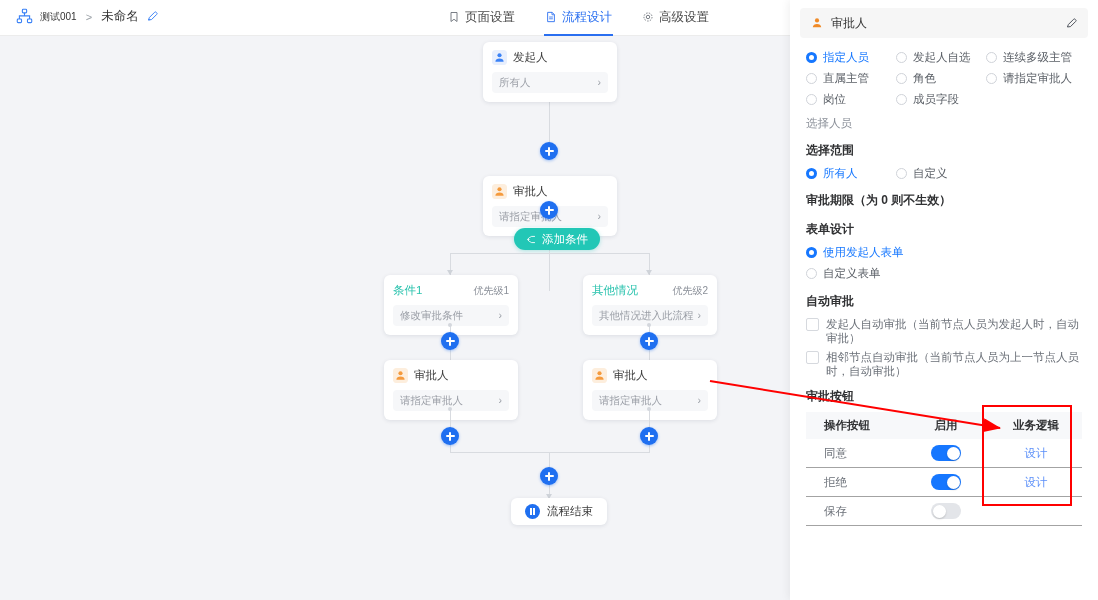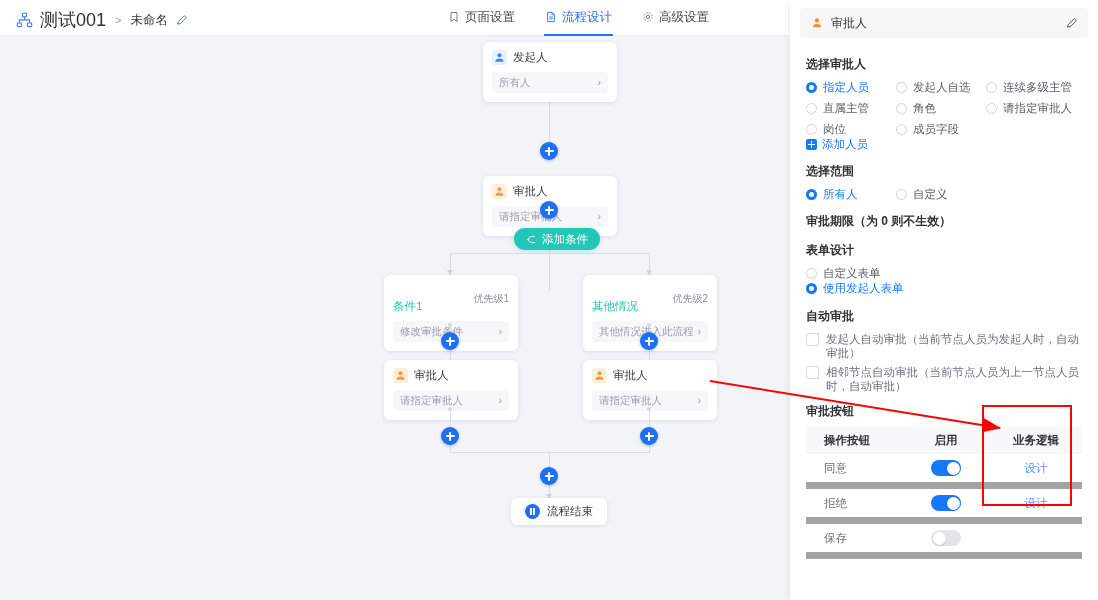--- a/index.html
+++ b/index.html
@@ -11,21 +11,21 @@
   }
   
   .topbar{
     position:absolute;left:0;top:0;width:1098px;height:36px;
     background:#fff;border-bottom:1px solid #ececec;box-sizing:border-box;
   }
   .brand{
     position:absolute;left:16px;top:8px;display:flex;align-items:center;gap:7px;
   }
   .sitemap-icon{width:17px;height:17px;display:block;}
-  .crumb{font-size:18px;color:#333;}
+  .crumb{font-size:10px;color:#333;}
   .crumb-sep{font-size:11px;color:#9aa0a6;margin:0 2px;}
   .crumb-cur{font-size:12.5px;color:#333;}
   .pencil{width:13px;height:13px;display:block;}
   .tabs{
     position:absolute;left:447px;top:0;height:36px;display:flex;align-items:center;gap:28px;
   }
   .tab{
     display:flex;align-items:center;gap:5px;height:36px;box-sizing:border-box;
     font-size:12.5px;color:#4a4a4a;cursor:pointer;padding:0 1px;
     border-bottom:2px solid transparent;
@@ -49,21 +49,21 @@
     padding:0 7px;box-sizing:border-box;justify-content:space-between;
   }
   .node-body span{font-size:10.5px;color:#9a9ea6;white-space:nowrap;overflow:hidden;}
   .chev{color:#bcc0c7;font-size:11px;line-height:1;}
   
   .cond{
     position:absolute;width:134px;background:#fff;border-radius:6px;
     box-shadow:0 1px 4px rgba(20,30,60,.10);padding:8px 9px 9px;box-sizing:border-box;
   }
   .cond-head{display:flex;align-items:center;justify-content:space-between;margin-bottom:7px;}
-  .cond-name{font-size:11.5px;color:#2bc3ae;margin-top:16px;}
+  .cond-name{font-size:11.5px;color:#2bc3ae;}
   .cond-pri{font-size:10px;color:#8a8f98;}
   
   .plus{
     position:absolute;width:18px;height:18px;border-radius:50%;background:#1f6ff0;
     display:flex;align-items:center;justify-content:center;cursor:pointer;
     box-shadow:0 1px 3px rgba(31,111,240,.4);
   }
   .plus:before{content:"";position:absolute;width:9px;height:1.6px;background:#fff;border-radius:1px;}
   .plus:after{content:"";position:absolute;width:1.6px;height:9px;background:#fff;border-radius:1px;}
   
@@ -121,21 +121,21 @@
     flex:1;height:24px;background:#f5f6f8;border-radius:3px;display:flex;align-items:center;
     justify-content:space-between;padding:0 9px;box-sizing:border-box;
   }
   .stepper .op{font-size:13px;color:#c0c4cb;cursor:pointer;line-height:1;}
   .stepper .val{font-size:11.5px;color:#4a4f57;}
   .chk-row{display:flex;align-items:flex-start;gap:7px;margin:5px 0;}
   .cb{width:11px;height:11px;border:1px solid #d6d9de;border-radius:2px;background:#fff;flex:none;margin-top:1px;}
   .chk-lab{font-size:11.5px;color:#6b7078;line-height:14px;}
   
   .tbl{margin-top:6px;}
-  .tr{display:flex;align-items:center;height:28px;border-bottom:7px solid #a3a3a3;}
+  .tr{display:flex;align-items:center;height:28px;border-bottom:1px solid #a3a3a3;}
   .tr.head{background:#f7f8fa;height:27px;border-bottom:none;}
   .c1{width:96px;padding-left:18px;box-sizing:border-box;font-size:11.5px;color:#6b7078;}
   .c2{width:88px;text-align:center;font-size:11.5px;color:#6b7078;}
   .c3{flex:1;text-align:center;font-size:11.5px;color:#6b7078;}
   .tr.head .c1,.tr.head .c2,.tr.head .c3{font-weight:bold;color:#303133;}
   .tgl{width:30px;height:16px;border-radius:8px;background:#e3e5e9;display:inline-block;position:relative;cursor:pointer;vertical-align:middle;}
   .tgl.on{background:#1677ff;}
   .tgl i{position:absolute;top:1.5px;left:1.5px;width:13px;height:13px;border-radius:50%;background:#fff;box-shadow:0 1px 2px rgba(0,0,0,.18);}
   .tgl.on i{left:15.5px;}
   .lnk{color:#5b8ff9;font-size:11.5px;cursor:pointer;text-align:right;}
@@ -339,21 +339,20 @@
       </svg>
       <span class="ttl">审批人</span>
     </div>
     <svg width="13" height="13" viewBox="0 0 16 16">
       <path d="M3 12.3l1.2-3.1L10.6 2.8a1.3 1.3 0 0 1 1.9 0l.7.7a1.3 1.3 0 0 1 0 1.9L6.8 11.8 3 12.3z" fill="none" stroke="#4a4f57" stroke-width="1.2"></path>
     </svg>
   </div>
 
   <div class="panel-body">
 
-    <div class="sec-title">选择审批人</div>
     <div class="radio-grid">
       <div class="radio">
         <span class="rb on"></span>
         <span class="rlab on">指定人员</span>
       </div>
       <div class="radio">
         <span class="rb"></span>
         <span class="rlab">发起人自选</span>
       </div>
       <div class="radio">
@@ -376,47 +375,44 @@
         <span class="rb"></span>
         <span class="rlab">岗位</span>
       </div>
       <div class="radio">
         <span class="rb"></span>
         <span class="rlab">成员字段</span>
       </div>
       <div></div>
     </div>
 
-    <div class="addlink">
-      <span class="plus-sq"></span>
-      <span>添加人员</span>
-    </div>
+    <div class="sub-label">选择人员</div>
 
     <div class="sec-title" style="margin-top:11px;">选择范围</div>
     <div class="radio-row">
       <div class="radio">
         <span class="rb on"></span>
         <span class="rlab on">所有人</span>
       </div>
       <div class="radio">
         <span class="rb"></span>
         <span class="rlab">自定义</span>
       </div>
     </div>
 
     <div class="sec-title" style="margin-top:11px;">审批期限（为 0 则不生效）</div>
 
     <div class="sec-title" style="margin-top:12px;">表单设计</div>
+    <div class="radio" style="margin-bottom:6px;">
+      <span class="rb on"></span>
+      <span class="rlab on">使用发起人表单</span>
+    </div>
     <div class="radio">
       <span class="rb"></span>
       <span class="rlab">自定义表单</span>
-    </div>
-    <div class="radio" style="margin-bottom:6px;">
-      <span class="rb on"></span>
-      <span class="rlab on">使用发起人表单</span>
     </div>
 
     <div class="sec-title" style="margin-top:12px;">自动审批</div>
     <div class="chk-row">
       <span class="cb"></span>
       <span class="chk-lab">发起人自动审批（当前节点人员为发起人时，自动审批）</span>
     </div>
     <div class="chk-row">
       <span class="cb"></span>
       <span class="chk-lab">相邻节点自动审批（当前节点人员为上一节点人员时，自动审批）</span>

